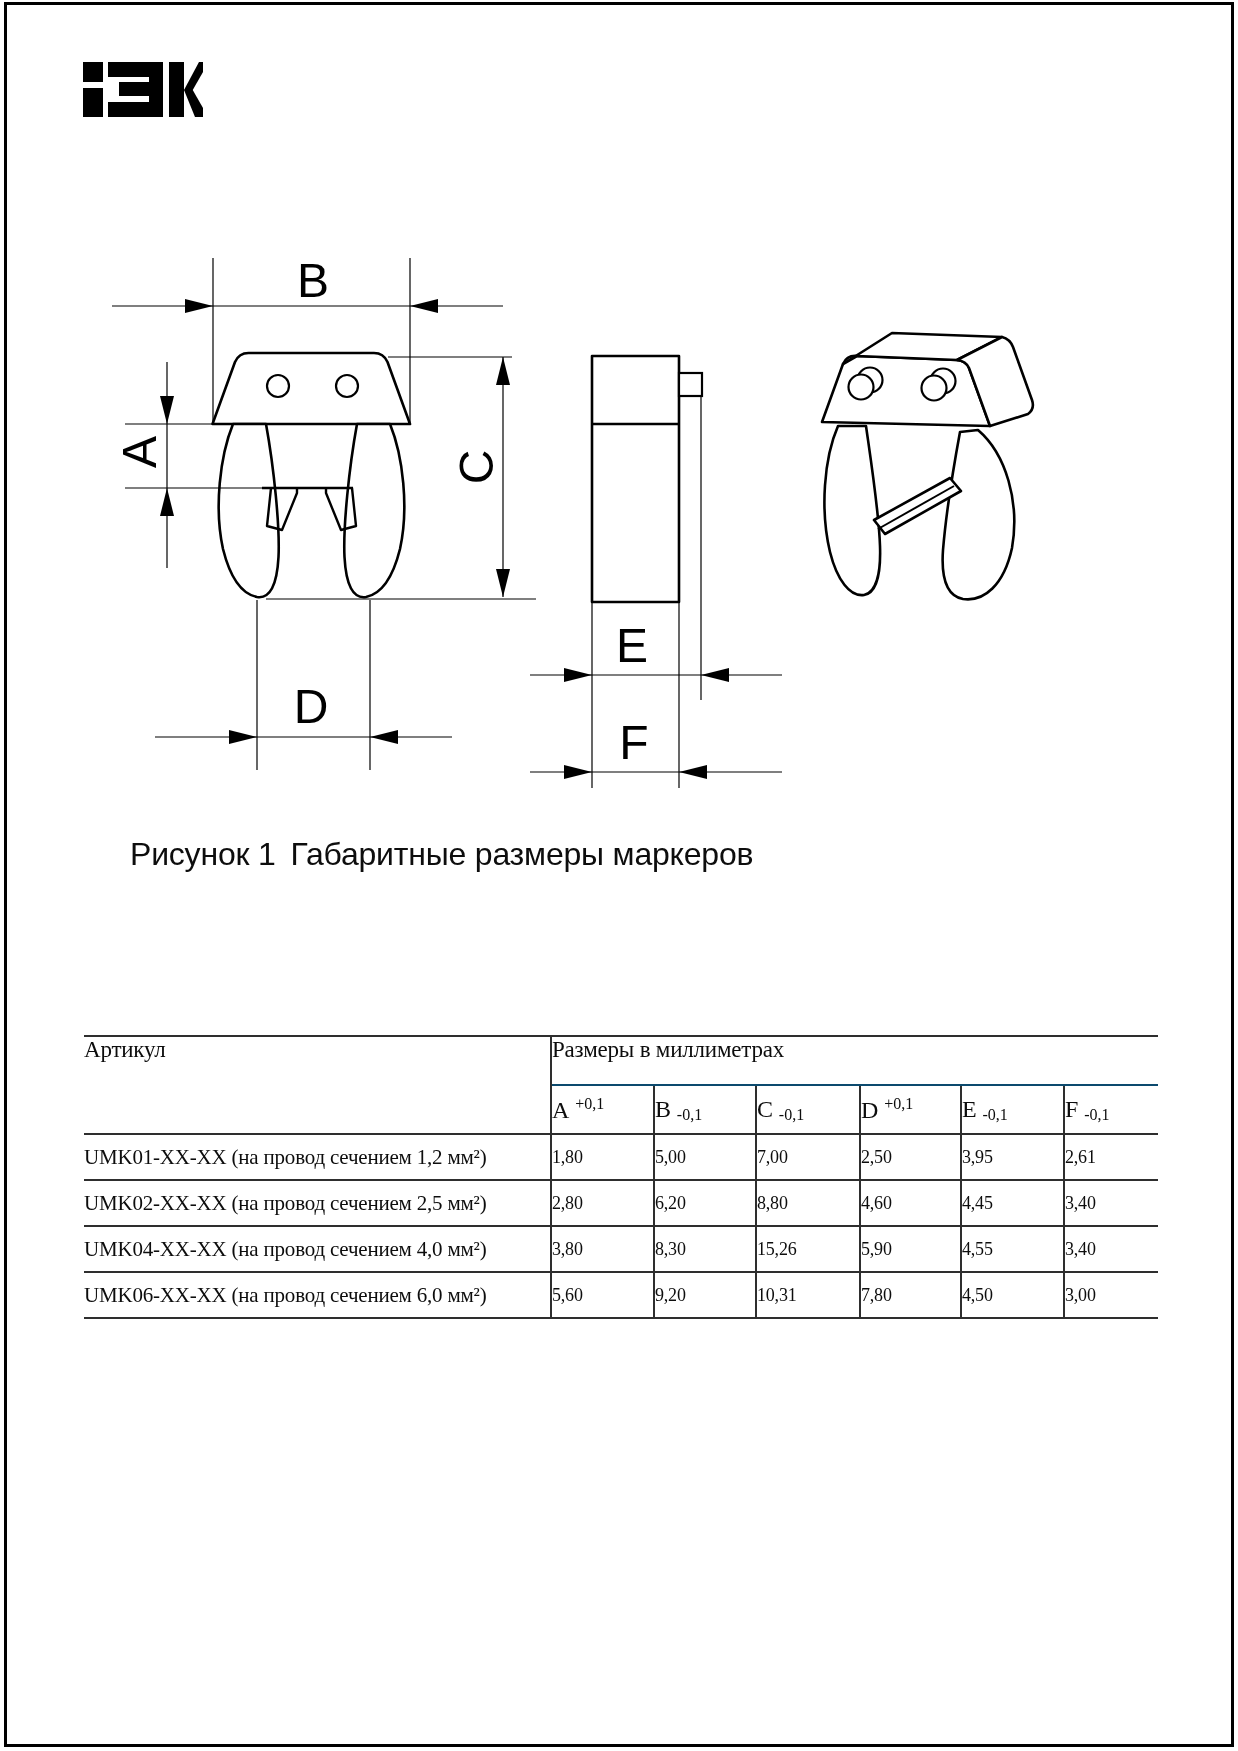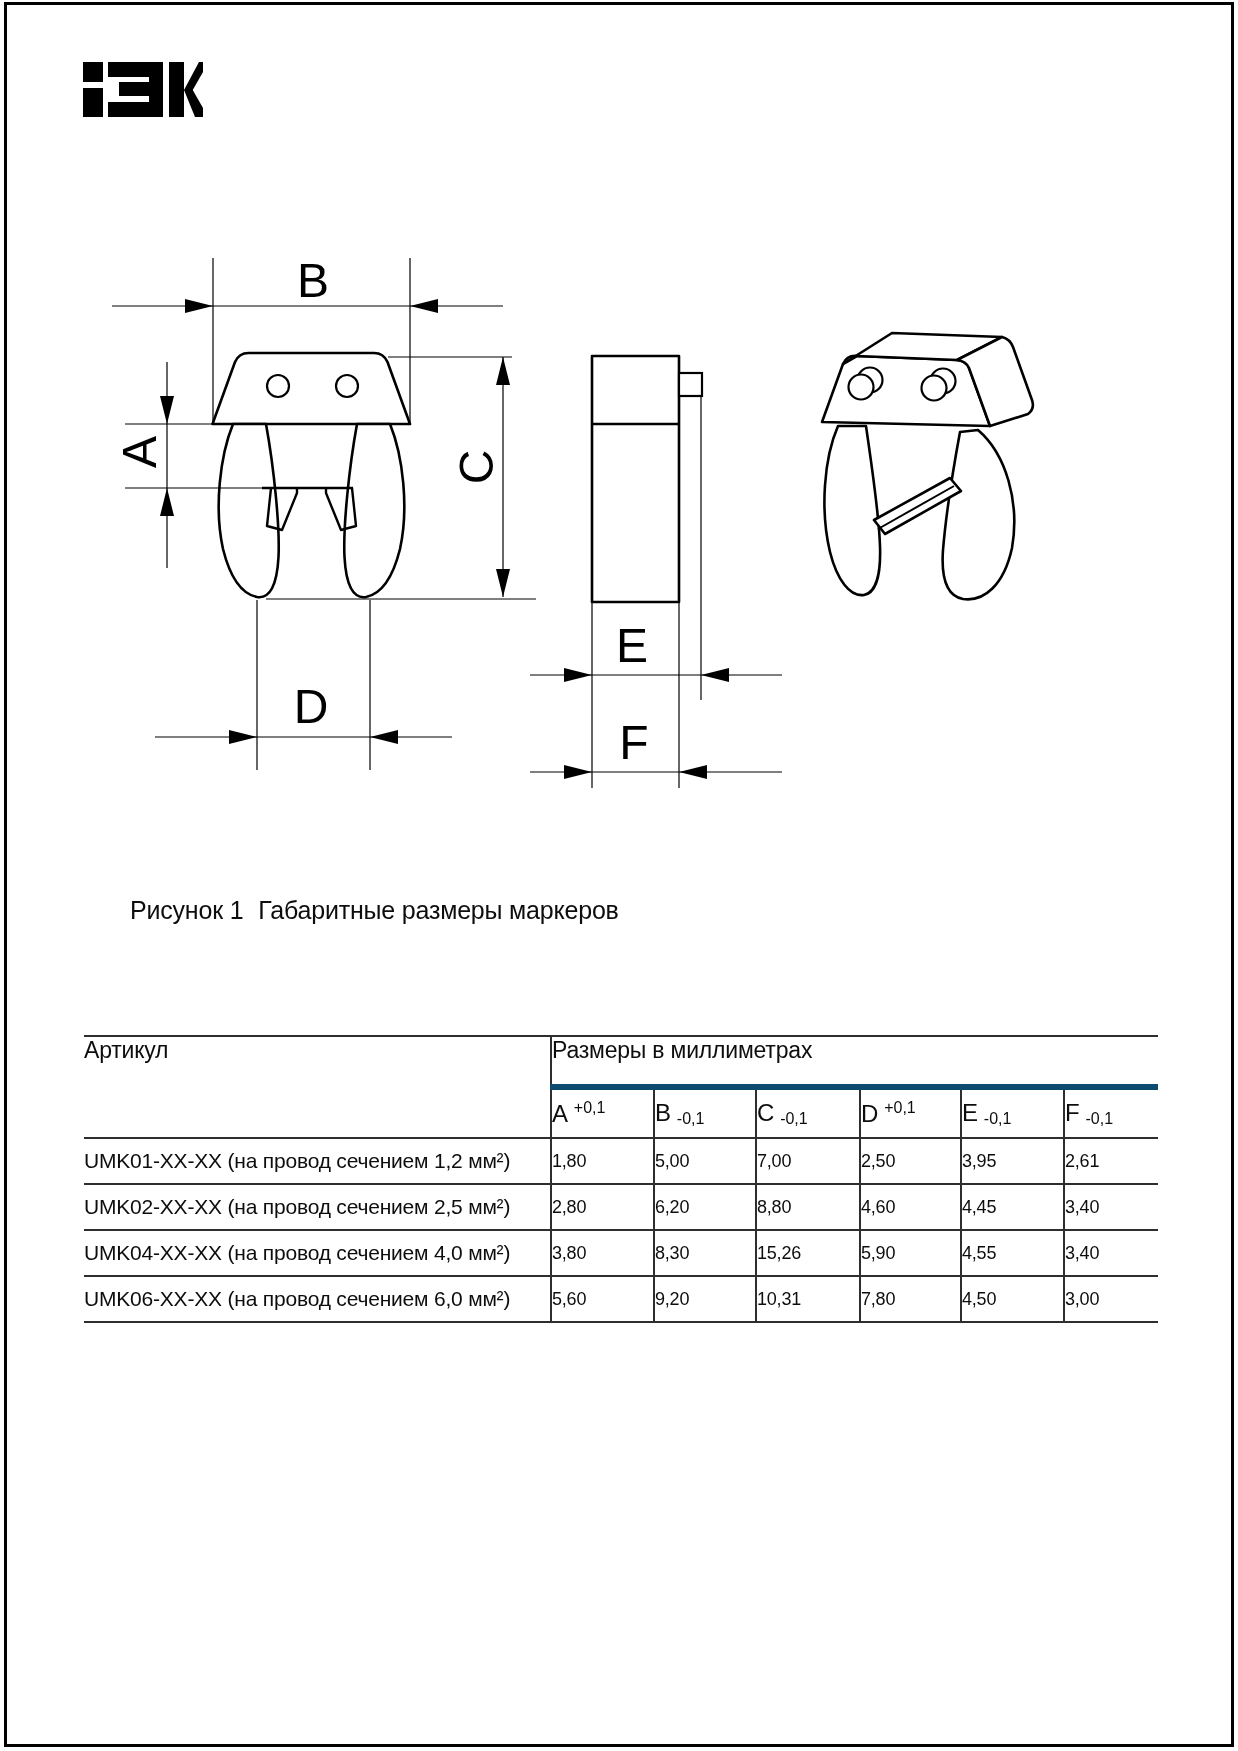--- a/index.html
+++ b/index.html
@@ -16,41 +16,41 @@
   .drawing{position:absolute;left:0;top:0;width:1238px;height:830px;}
   .obj{fill:#fff;stroke:#000;stroke-width:2.6;stroke-linejoin:round;}
   .obj-thin{fill:none;stroke:#000;stroke-width:2.4;stroke-linejoin:round;}
   .dim{stroke:#000;stroke-width:1.2;fill:none;}
   .arr{fill:#000;stroke:none;}
   .dim-label{
     position:absolute;font-size:48px;line-height:1;color:#000;
     transform:translate(-50%,-50%);white-space:nowrap;
   }
   .dim-label.rot{transform:translate(-50%,-50%) rotate(-90deg);}
-  .caption{position:absolute;left:130px;top:896px;font-size:25px;letter-spacing:-0.2px;white-space:nowrap;}
+  .caption{position:absolute;left:130px;top:836px;font-size:32px;letter-spacing:-0.2px;white-space:nowrap;}
   .caption .cap-text{margin-left:15px;}
 
   table.dims{
     position:absolute;left:84px;top:1035px;width:1074px;
     border-collapse:collapse;table-layout:fixed;
   }
   table.dims td,table.dims th{
     padding:0;margin:0;font-weight:normal;text-align:left;
-    letter-spacing:-0.2px;overflow:hidden;white-space:nowrap;
+    letter-spacing:-0.2px;overflow:hidden;white-space:nowrap;font-family:Liberation Serif, serif;
   }
   .h-art{
     height:47px;vertical-align:top;padding:9px 4px 0 8px;
     font-size:23px;font-weight:bold;
     border-top:2px solid #2e2e2e;border-right:2px solid #2e2e2e;
     border-bottom:2px solid #2e2e2e;
   }
   .h-dims{
     height:47px;vertical-align:top;padding:9px 4px 0 13px;
     font-size:23px;font-weight:bold;
-    border-top:2px solid #2e2e2e;border-bottom:6px solid #0c4a6e;
+    border-top:2px solid #2e2e2e;border-bottom:2px solid #0c4a6e;
   }
   .h-sub{
     height:47px;vertical-align:middle;padding-left:13px;font-size:24px;
     border-left:2px solid #2e2e2e;border-bottom:2px solid #2e2e2e;
   }
   .h-sub:first-child{border-left:none;border-radius:19px;}
   .tol{font-size:16px;margin-left:6px;letter-spacing:0;}
   .tol-sup{vertical-align:9px;}
   .tol-sub{vertical-align:-3px;}
   .c-art{

